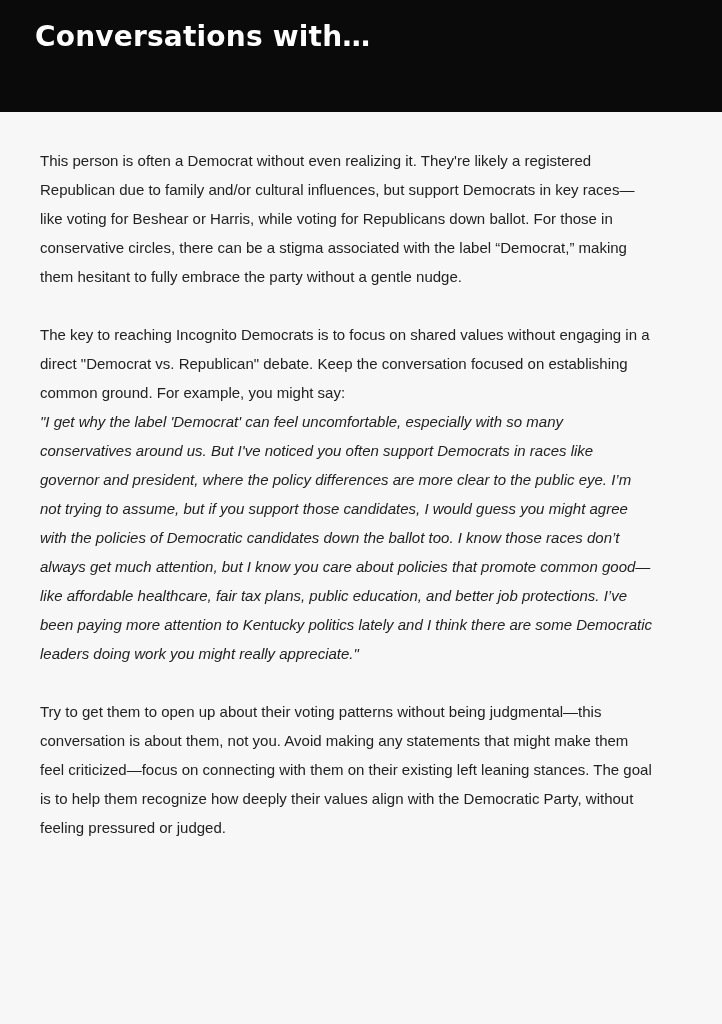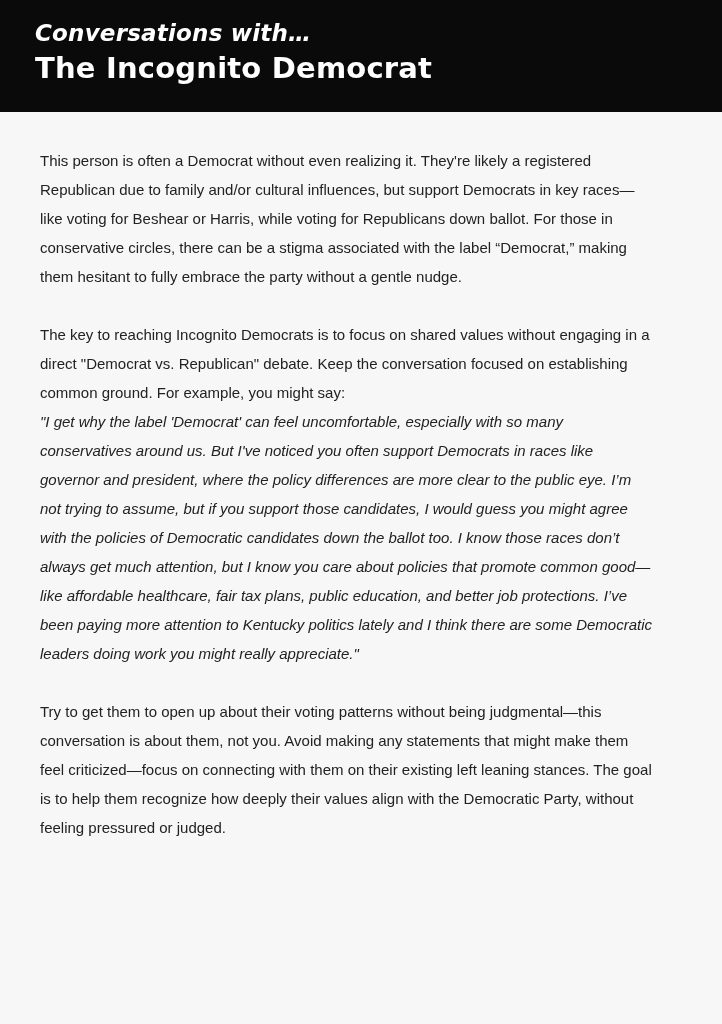--- a/index.html
+++ b/index.html
@@ -22,25 +22,24 @@
   }
   .header {
     background: #0a0a0a;
     color: #ffffff;
     box-sizing: border-box;
     height: 112px;
     padding: 18px 40px 0 35px;
     font-family: "DejaVu Sans", sans-serif;
   }
   .eyebrow {
-    font-size: 23px;
+    font-size: 28px;
     font-weight: 600;
     line-height: 1.35;
     letter-spacing: 0.2px;
-    font-style: italic;
   }
   .title {
     margin: 1px 0 0 0;
     font-size: 29px;
     font-weight: 700;
     line-height: 1.25;
     letter-spacing: 0.2px;
   }
   .content {
     box-sizing: border-box;
@@ -56,21 +55,20 @@
     font-style: italic;
   }
 </style>
 </head>
 <body>
 
 <div class="page">
 
   <header class="header">
     <div class="eyebrow">Conversations with…</div>
-    <h1 class="title">The Incognito Democrat</h1>
   </header>
 
   <main class="content">
 
     <p>This person is often a Democrat without even realizing it. They're likely a registered Republican due to family and/or cultural influences, but support Democrats in key races—like voting for Beshear or Harris, while voting for Republicans down ballot. For those in conservative circles, there can be a stigma associated with the label “Democrat,” making them hesitant to fully embrace the party without a gentle nudge.</p>
 
     <p><span>The key to reaching Incognito Democrats is to focus on shared values without engaging in a direct "Democrat vs. Republican" debate. Keep the conversation focused on establishing common ground. For example, you might say:</span><br><em class="quote">"I get why the label 'Democrat' can feel uncomfortable, especially with so many conservatives around us. But I've noticed you often support Democrats in races like governor and president, where the policy differences are more clear to the public eye. I’m not trying to assume, but if you support those candidates, I would guess you might agree with the policies of Democratic candidates down the ballot too. I know those races don’t always get much attention, but I know you care about policies that promote common good—like affordable healthcare, fair tax plans, public education, and better job protections. I’ve been paying more attention to Kentucky politics lately and I think there are some Democratic leaders doing work you might really appreciate."</em></p>
 
     <p>Try to get them to open up about their voting patterns without being judgmental—this conversation is about them, not you. Avoid making any statements that might make them feel criticized—focus on connecting with them on their existing left leaning stances. The goal is to help them recognize how deeply their values align with the Democratic Party, without feeling pressured or judged.</p>
 

